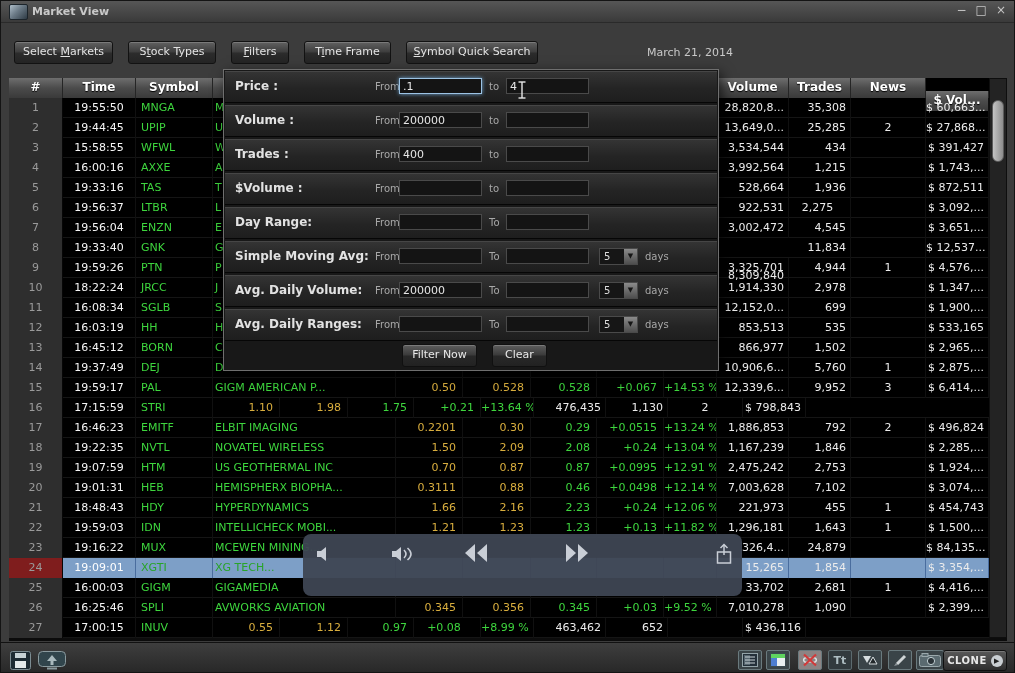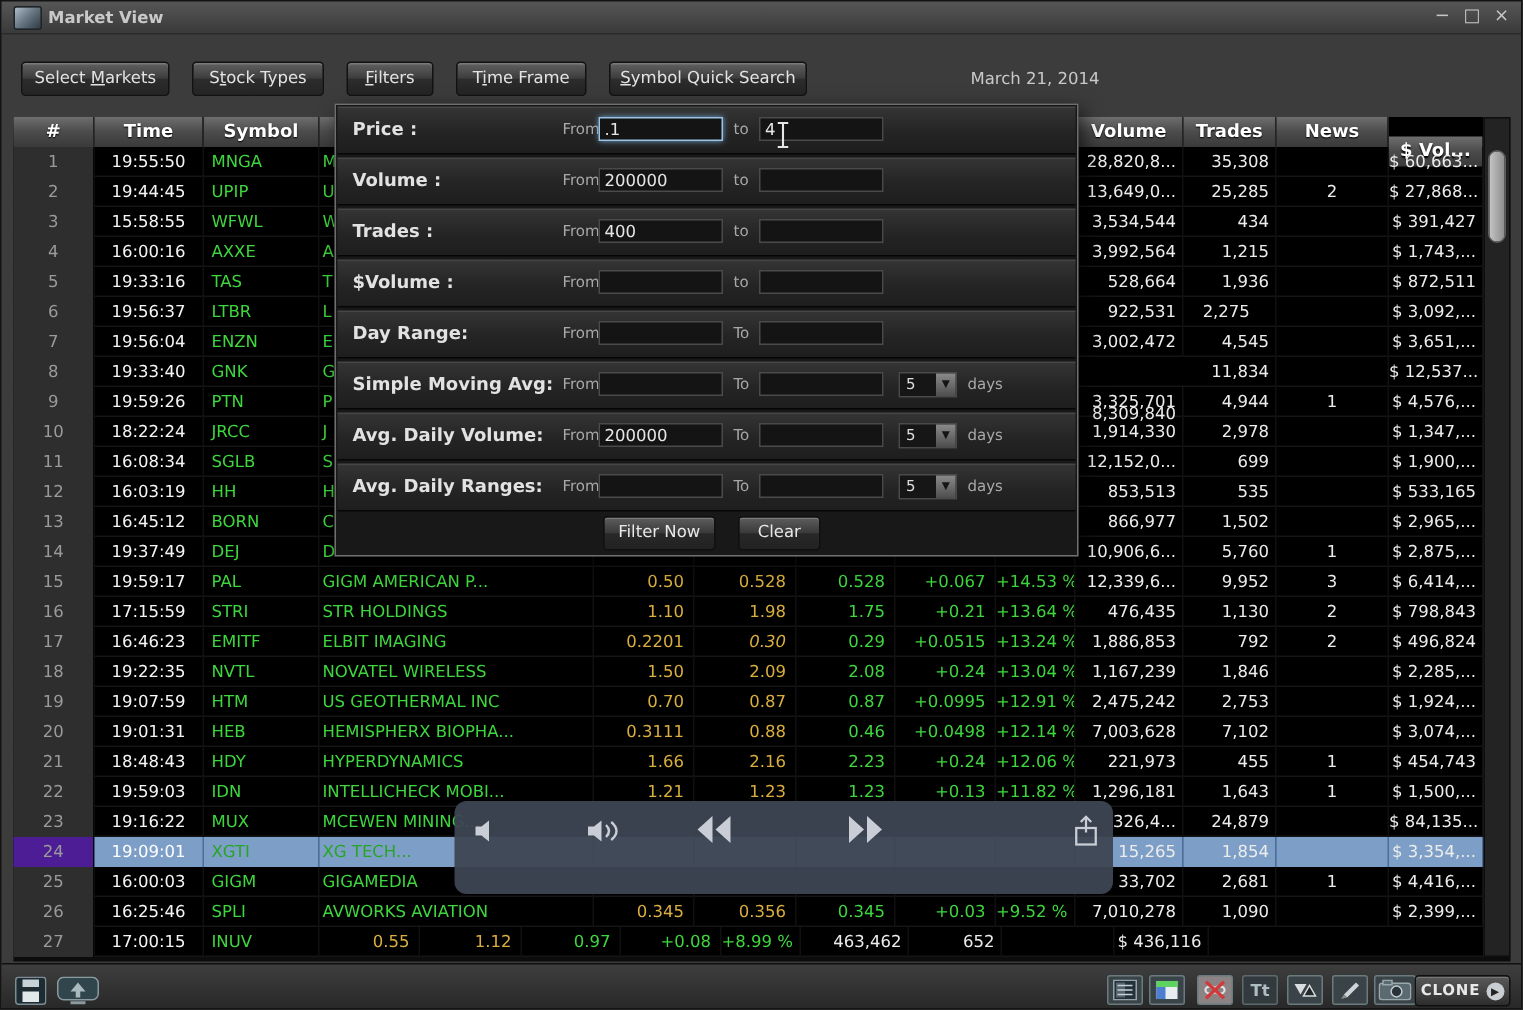--- a/index.html
+++ b/index.html
@@ -32,21 +32,21 @@
     text-shadow:0 1px 1px #000;height:20px;line-height:19px;}
   .col-n{background:#2e2e2e;color:#9a9a9a;text-align:center;border-right:1px solid #060606;}
   .col-time{color:#f5f5f5;text-align:center;}
   .col-sym{color:#3ed63e;padding-left:5px;}
   .col-name{color:#3ed63e;padding-left:2px;}
   .col-o{color:#d9ae3e;text-align:right;padding-right:6px;}
   .col-g{color:#3ed63e;text-align:right;padding-right:6px;}
   .col-w{color:#ececec;text-align:right;padding-right:4px;}
   .col-c{color:#ececec;text-align:center;}
   .trow.sel .cell{background:#7d9fc7;border-right-color:#4a6d9e;}
-  .trow.sel .col-n{background:#4c1d95;border-right-color:#060606;}
+  .trow.sel .col-n{background:#7f1d1d;border-right-color:#060606;}
   .trow.sel .col-sym,.trow.sel .col-name{color:#28a428;}
   .trow.sel .col-time{color:#ffffff;}
   #table-bottom{position:absolute;left:8px;top:637px;width:998px;height:3px;background:#0c0c0c;}
   
   #vscroll{position:absolute;left:988px;top:77px;width:18px;height:560px;
     background:#232323;border:1px solid #0e0e0e;box-sizing:border-box;}
   #vthumb{position:absolute;left:2px;top:21px;width:12px;height:62px;border-radius:6px;
     background:linear-gradient(90deg,#c4c4c4,#8d8d8d);border:1px solid #5c5c5c;box-sizing:border-box;}
   
   #filter-panel{position:absolute;left:222px;top:68px;width:496px;height:302px;
@@ -355,38 +355,37 @@
           <div class="cell col-g" style="width: 53px;">+14.53 %</div>
           <div class="cell col-w" style="width: 72px;">12,339,6...</div>
           <div class="cell col-w" style="width: 62px;">9,952</div>
           <div class="cell col-c" style="width: 75px;">3</div>
           <div class="cell col-w" style="width: 63px;">$ 6,414,...</div>
         </div>
         <div class="trow">
           <div class="cell col-n" style="width: 54px;">16</div>
           <div class="cell col-time" style="width: 73px;">17:15:59</div>
           <div class="cell col-sym" style="width: 77px;">STRI</div>
-          <div class="cell col-name" style="width: 183px;">STR HOLDINGS</div>
           <div class="cell col-o" style="width: 67px;">1.10</div>
           <div class="cell col-o" style="width: 68px;">1.98</div>
           <div class="cell col-g" style="width: 66px;">1.75</div>
           <div class="cell col-g" style="width: 67px;">+0.21</div>
           <div class="cell col-g" style="width: 53px;">+13.64 %</div>
           <div class="cell col-w" style="width: 72px;">476,435</div>
           <div class="cell col-w" style="width: 62px;">1,130</div>
           <div class="cell col-c" style="width: 75px;">2</div>
           <div class="cell col-w" style="width: 63px;">$ 798,843</div>
         </div>
         <div class="trow">
           <div class="cell col-n" style="width: 54px;">17</div>
           <div class="cell col-time" style="width: 73px;">16:46:23</div>
           <div class="cell col-sym" style="width: 77px;">EMITF</div>
           <div class="cell col-name" style="width: 183px;">ELBIT IMAGING</div>
           <div class="cell col-o" style="width: 67px;">0.2201</div>
-          <div class="cell col-o" style="width: 68px; font-style: italic;">0.30</div>
+          <div class="cell col-o" style="width: 68px;">0.30</div>
           <div class="cell col-g" style="width: 66px;">0.29</div>
           <div class="cell col-g" style="width: 67px;">+0.0515</div>
           <div class="cell col-g" style="width: 53px;">+13.24 %</div>
           <div class="cell col-w" style="width: 72px;">1,886,853</div>
           <div class="cell col-w" style="width: 62px;">792</div>
           <div class="cell col-c" style="width: 75px;">2</div>
           <div class="cell col-w" style="width: 63px;">$ 496,824</div>
         </div>
         <div class="trow">
           <div class="cell col-n" style="width: 54px;">18</div>
@@ -523,21 +522,21 @@
           <div class="cell col-c" style="width: 75px;"></div>
           <div class="cell col-w" style="width: 63px;">$ 2,399,...</div>
         </div>
         <div class="trow">
           <div class="cell col-n" style="width: 54px;">27</div>
           <div class="cell col-time" style="width: 73px;">17:00:15</div>
           <div class="cell col-sym" style="width: 77px;">INUV</div>
           <div class="cell col-o" style="width: 67px;">0.55</div>
           <div class="cell col-o" style="width: 68px;">1.12</div>
           <div class="cell col-g" style="width: 66px;">0.97</div>
-          <div class="cell col-g" style="width: 67px;">+0.08</div>
+          <div class="cell col-g" style="width: 67px; text-align: center;">+0.08</div>
           <div class="cell col-g" style="width: 53px;">+8.99 %</div>
           <div class="cell col-w" style="width: 72px;">463,462</div>
           <div class="cell col-w" style="width: 62px;">652</div>
           <div class="cell col-c" style="width: 75px;"></div>
           <div class="cell col-w" style="width: 63px;">$ 436,116</div>
         </div>
       </div>
   </div>
   <div id="table-bottom"></div>
 

